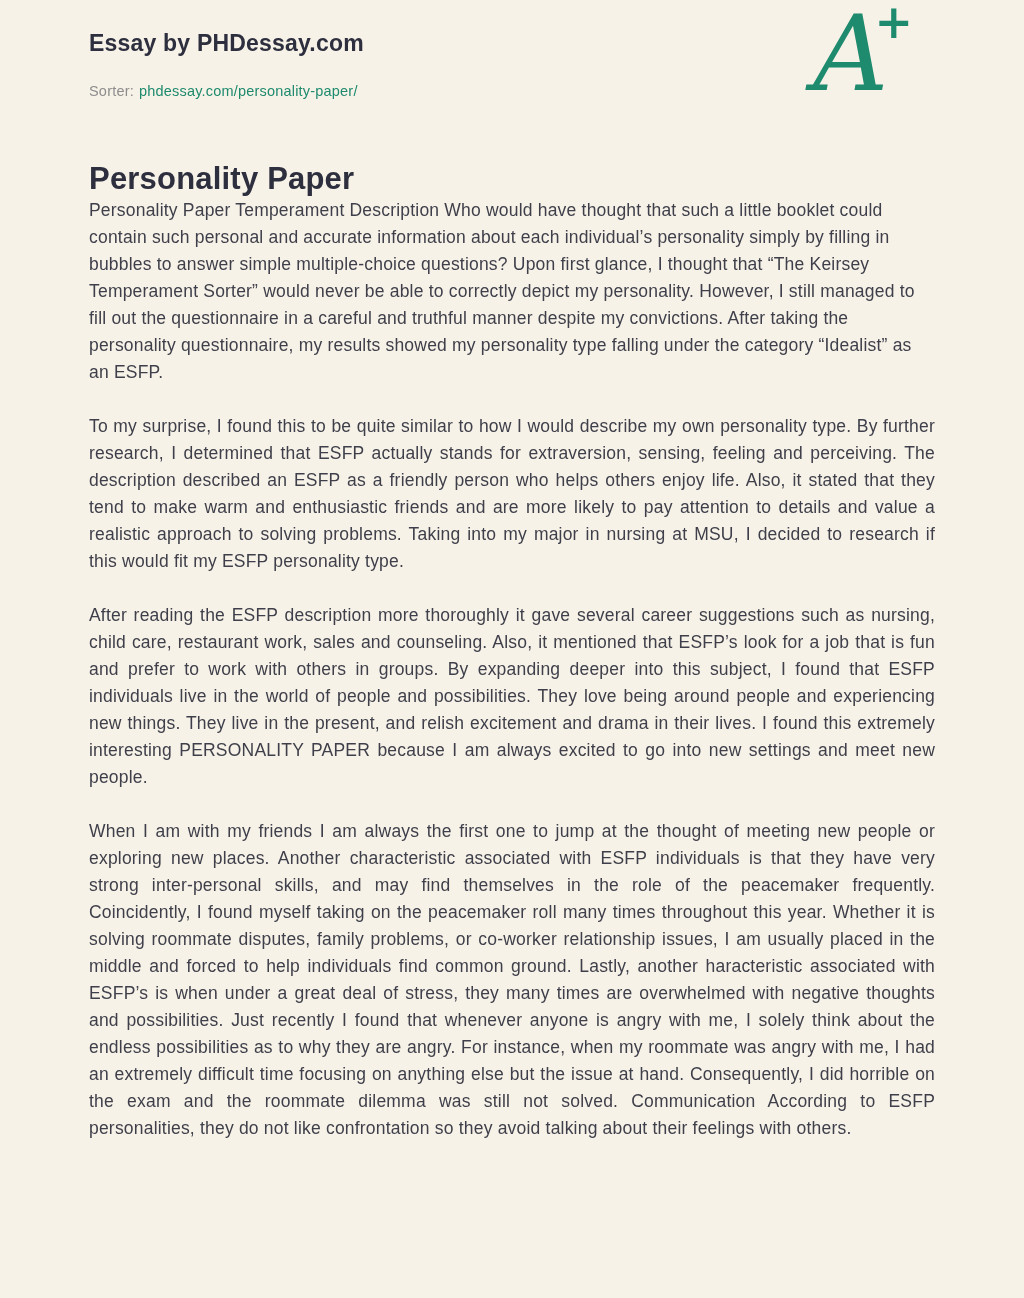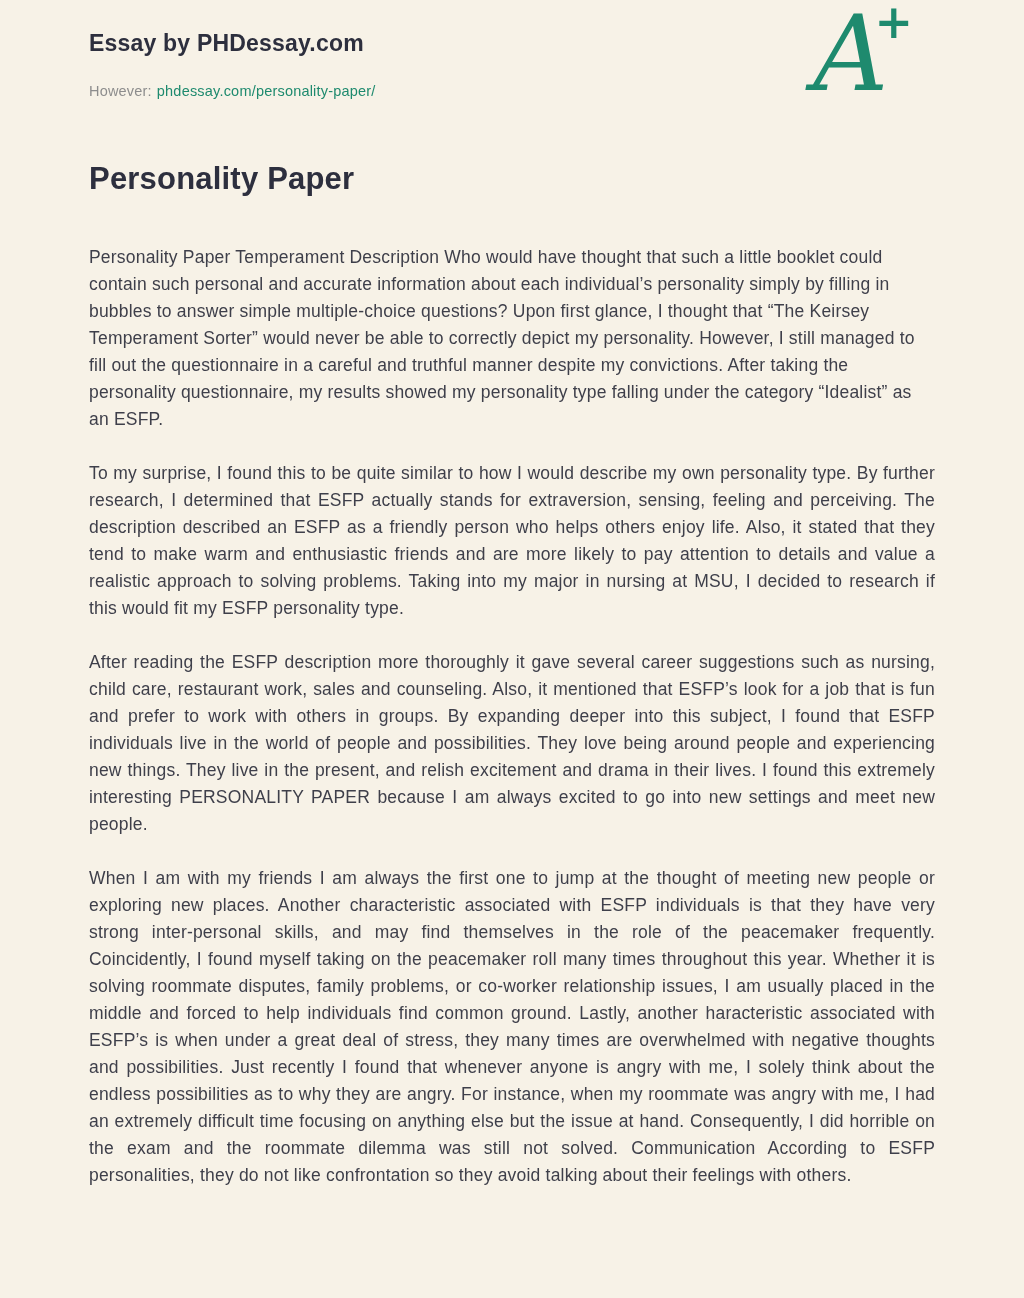--- a/index.html
+++ b/index.html
@@ -64,21 +64,20 @@
     left: -14px;
   }
   .title {
     margin: 62px 0 0 0;
     font-size: 31px;
     font-weight: 700;
     color: #2d2f3e;
     letter-spacing: 0.2px;
   }
   .body-text {
-    margin-top: 47px;
     width: 846px;
   }
   .body-text p {
     margin: 0 0 27px 0;
     font-size: 17.5px;
     line-height: 27px;
     letter-spacing: 0.2px;
     color: #3e3f4a;
     text-align: justify;
   }
@@ -88,21 +87,21 @@
 </style>
 </head>
 <body>
 
 <div class="page">
 
   <header class="header">
     <div class="byline">Essay by PHDessay.com</div>
 
     <div class="source">
-      <span class="source-label">However:</span><a class="source-link">phdessay.com/personality-paper/</a>
+      <span class="source-label">Sorter:</span><a class="source-link">phdessay.com/personality-paper/</a>
     </div>
 
     <div class="logo">
       <span class="logo-a">A</span><span class="logo-plus">+</span>
     </div>
   </header>
 
   <h1 class="title">Personality Paper</h1>
 
   <div class="body-text">

